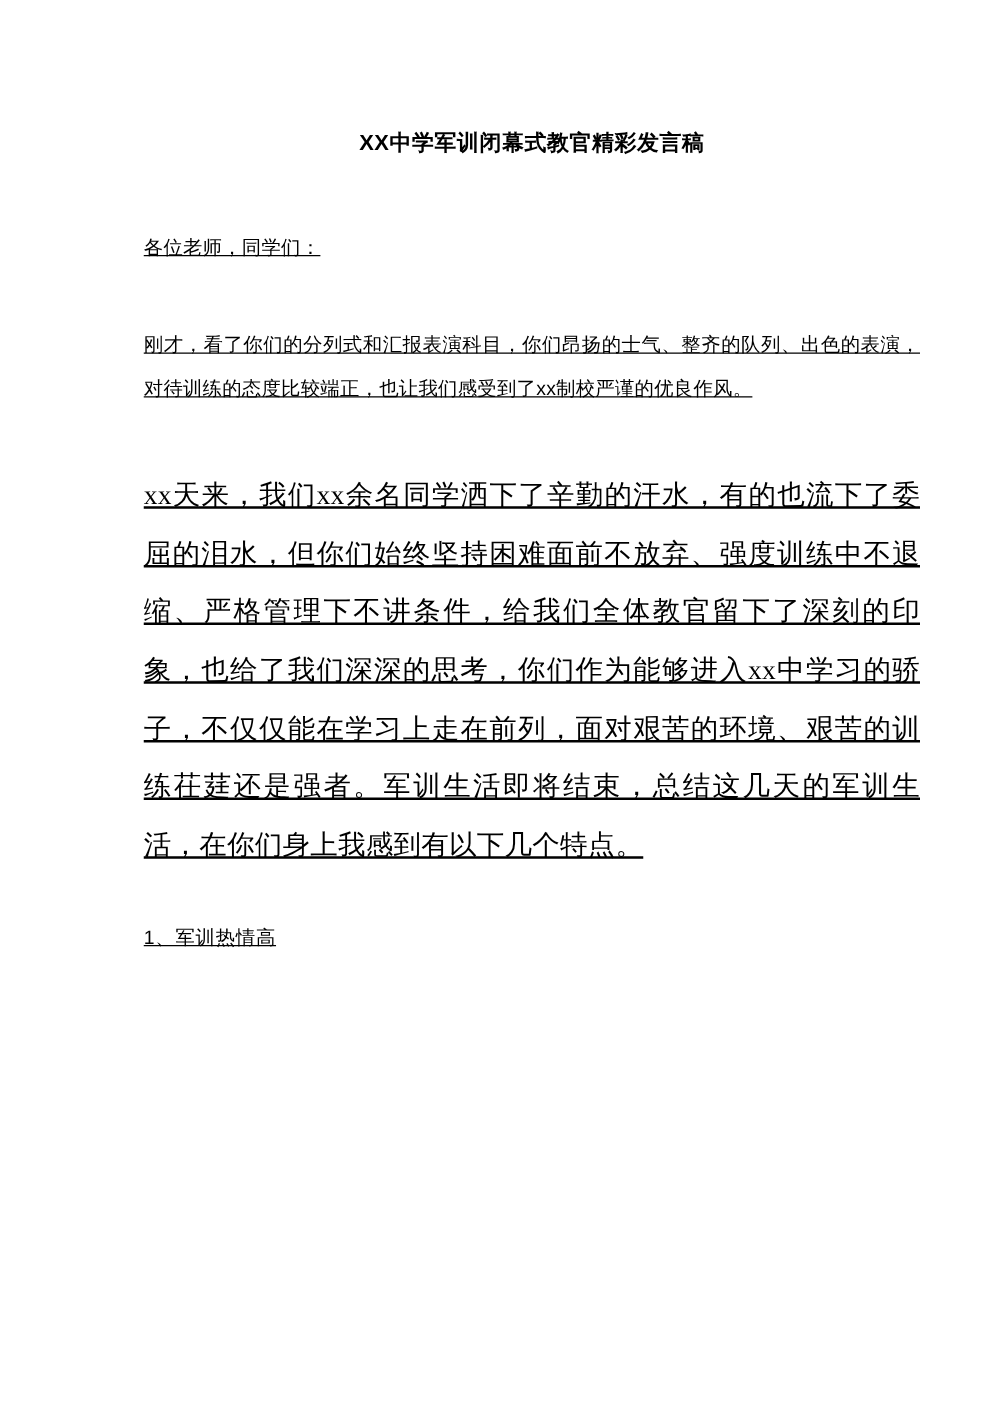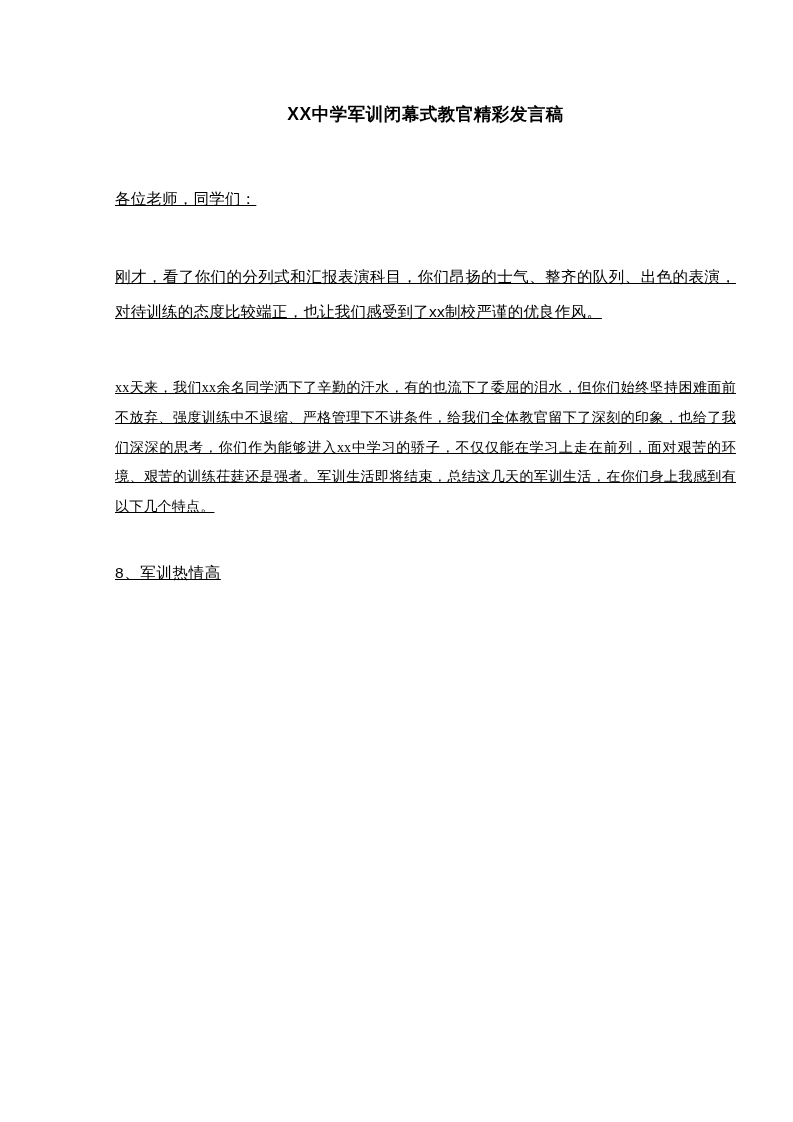--- a/index.html
+++ b/index.html
@@ -41,21 +41,21 @@
     text-decoration: underline;
   }
   .gap-lg { height: 54px; }
   .gap-md { height: 44px; }
   .gap-sm { height: 34px; }
   .para.heading-line {
     letter-spacing: 0.6px;
   }
   .para.serif {
     font-family: "Liberation Serif", "DejaVu Serif", serif;
-    font-size: 14px;
+    font-size: 22px;
     line-height: 2.12;
   }
 </style>
 </head>
 <body>
 
 <div class="page">
 
   <h1 class="doc-title">XX中学军训闭幕式教官精彩发言稿</h1>
 
@@ -66,18 +66,18 @@
   <div class="gap-md"></div>
 
   <p class="para">刚才，看了你们的分列式和汇报表演科目，你们昂扬的士气、整齐的队列、出色的表演，对待训练的态度比较端正，也让我们感受到了xx制校严谨的优良作风。</p>
 
   <div class="gap-md"></div>
 
   <p class="para serif">xx天来，我们xx余名同学洒下了辛勤的汗水，有的也流下了委屈的泪水，但你们始终坚持困难面前不放弃、强度训练中不退缩、严格管理下不讲条件，给我们全体教官留下了深刻的印象，也给了我们深深的思考，你们作为能够进入xx中学习的骄子，不仅仅能在学习上走在前列，面对艰苦的环境、艰苦的训练茌莛还是强者。军训生活即将结束，总结这几天的军训生活，在你们身上我感到有以下几个特点。</p>
 
   <div class="gap-sm"></div>
 
-  <p class="para heading-line">8、军训热情高</p>
+  <p class="para heading-line">1、军训热情高</p>
 
   <div class="gap-sm"></div>
 
 
 </div>
 
 </body></html>

